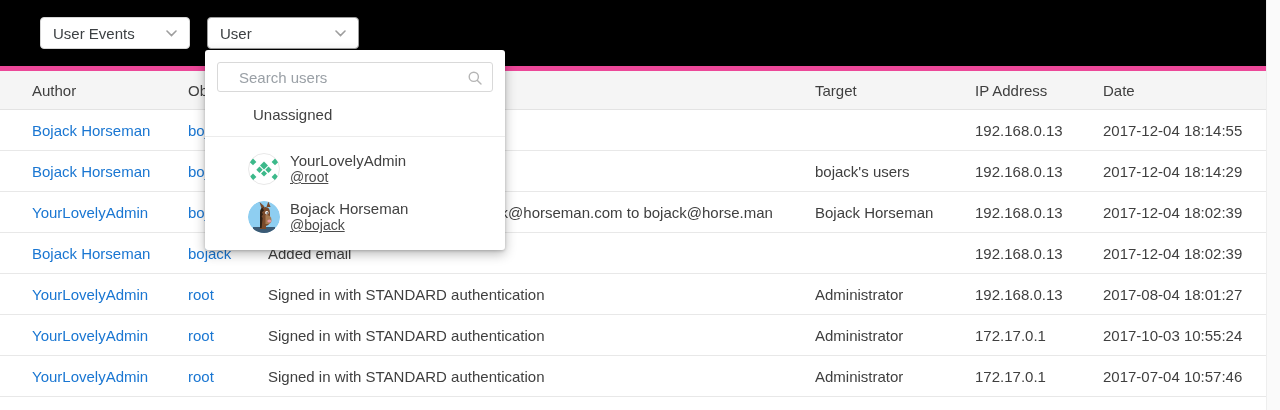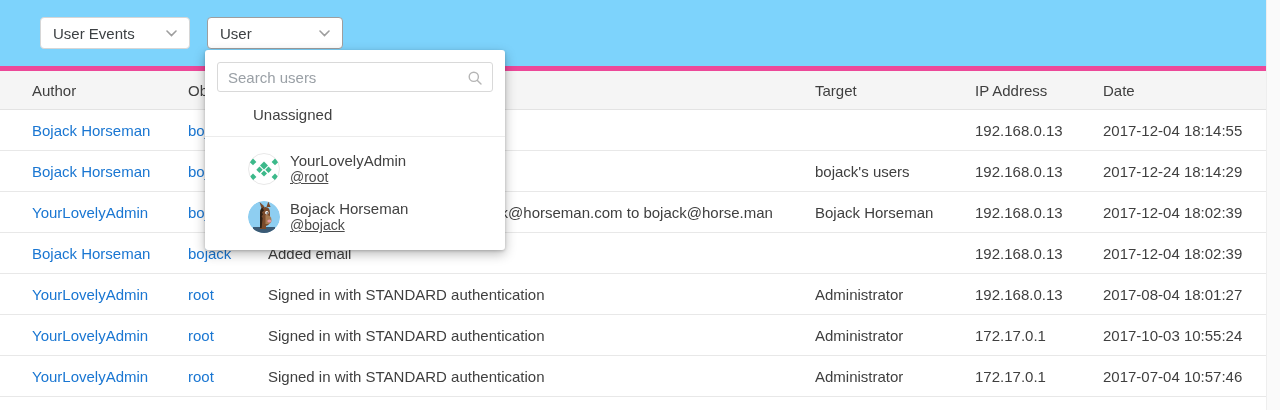--- a/index.html
+++ b/index.html
@@ -12,30 +12,30 @@
     font-size: 15px;
   }
 
   
   .scroll-gutter {
     position: absolute; top: 0; right: 0; width: 14px; height: 410px;
     background: #fafafa; border-left: 1px solid #eeeeee; z-index: 30;
   }
 
   
-  .toolbar { position: relative; height: 66px; background: #7dd3fc; }
+  .toolbar { position: relative; height: 66px; background: #000000; }
   .select {
     position: absolute; top: 17px; height: 32px;
     display: flex; align-items: center; justify-content: space-between;
     border: 1px solid #d6d6d6; border-radius: 4px;
     padding: 0 12px; background: #fff; cursor: pointer;
     color: #3c4043; font-size: 15px;
   }
   .select.sel-events { left: 40px; width: 150px; }
-  .select.sel-user   { left: 207px; width: 136px; border-color: #9e9e9e; }
+  .select.sel-user   { left: 207px; width: 152px; border-color: #9e9e9e; }
   .chev { display: inline-flex; margin-left: 8px; }
 
   
   table.events {
     width: 1266px; border-collapse: collapse; table-layout: fixed;
     border-top: 5px solid #ec4899;
   }
   table.events col.c-author { width: 188px; }
   table.events col.c-object { width: 80px; }
   table.events col.c-action { width: 547px; }
@@ -56,21 +56,21 @@
   a.lnk { color: #1976d2; text-decoration: none; cursor: pointer; }
 
   
   .dropdown {
     position: absolute; left: 205px; top: 50px; width: 300px; height: 200px;
     background: #ffffff; border-radius: 3px; z-index: 20;
     box-shadow: 0 1px 3px rgba(0,0,0,0.18), 0 4px 12px rgba(0,0,0,0.28);
   }
   .search-wrap {
     position: relative; margin: 12px 12px 0 12px; height: 30px;
-    border: 1px solid #d9d9d9; border-radius: 3px; background: #fff;
+    border: 1px solid #d9d9d9; border-radius: 3px; background: #fff; padding-left: 11px;
   }
   .search-wrap input {
     width: 100%; height: 100%; border: none; outline: none;
     padding: 0 30px 0 10px; font-size: 15px; color: #3f3f3f;
     font-family: inherit; background: transparent;
   }
   .search-wrap input::placeholder { color: #9aa0a6; opacity: 1; }
   .search-ic { position: absolute; right: 9px; top: 7px; }
   .dd-unassigned {
     height: 44px; display: flex; align-items: center;
@@ -138,21 +138,21 @@
         <td>192.168.0.13</td>
         <td>2017-12-04 18:14:55</td>
       </tr>
 
       <tr>
         <td><a class="lnk">Bojack Horseman</a></td>
         <td><a class="lnk">bojack</a></td>
         <td></td>
         <td>bojack's users</td>
         <td>192.168.0.13</td>
-        <td>2017-12-24 18:14:29</td>
+        <td>2017-12-04 18:14:29</td>
       </tr>
 
       <tr>
         <td><a class="lnk">YourLovelyAdmin</a></td>
         <td><a class="lnk">bojack</a></td>
         <td>Changed email address from bojack@horseman.com to bojack@horse.man</td>
         <td>Bojack Horseman</td>
         <td>192.168.0.13</td>
         <td>2017-12-04 18:02:39</td>
       </tr>

